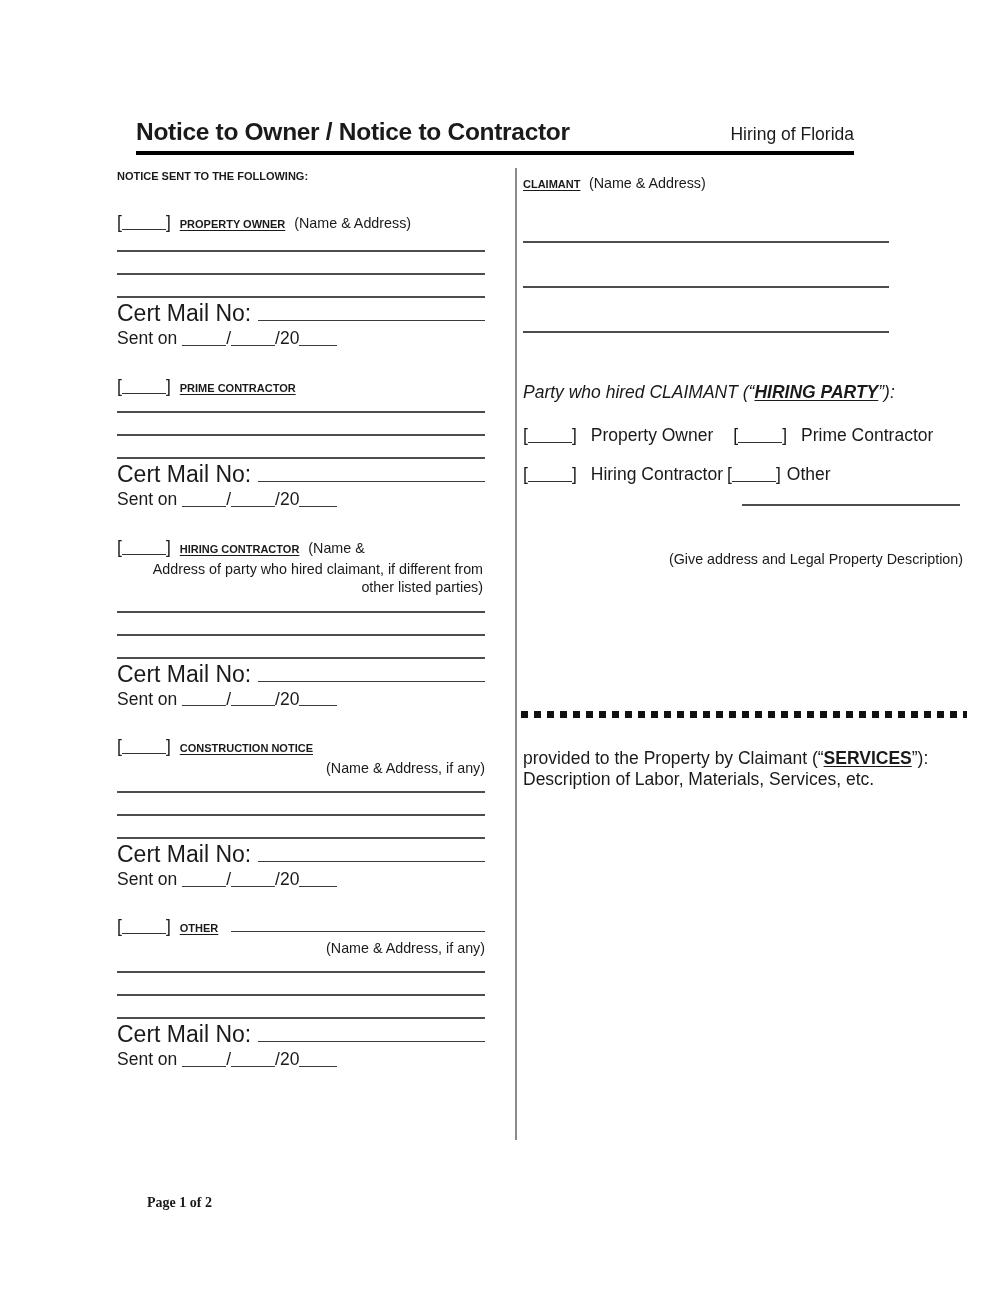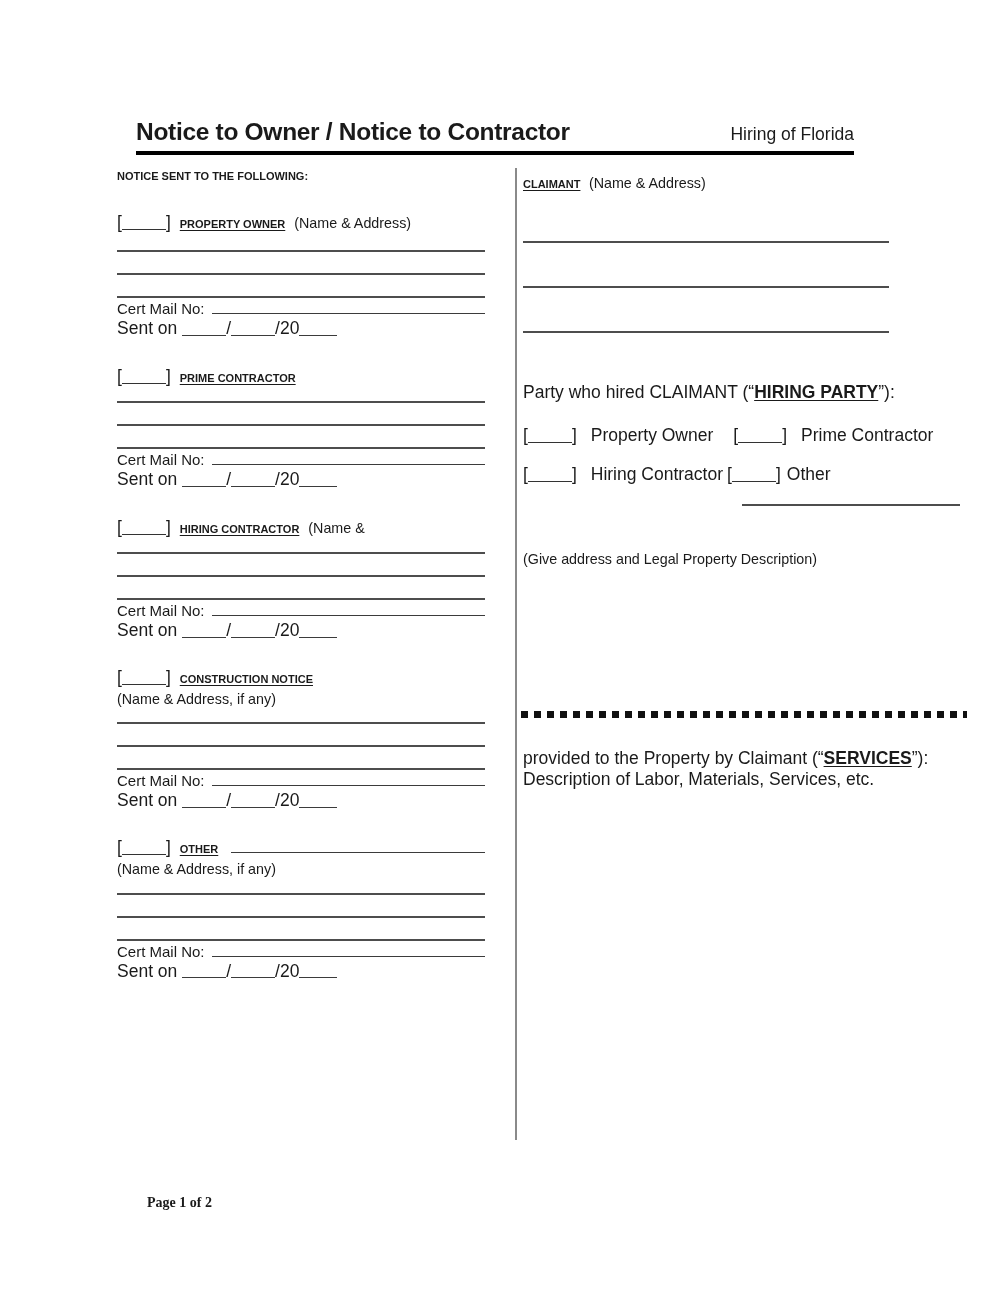--- a/index.html
+++ b/index.html
@@ -71,20 +71,21 @@
     font-size: 11px;
     font-weight: bold;
     margin: 0;
     white-space: nowrap;
   }
   .small-note {
     font-size: 14.3px;
     font-weight: normal;
     line-height: 1.28;
     margin: 0;
+    text-align: right;
   }
   .normal-text {
     font-size: 17.5px;
     font-weight: normal;
     margin: 0;
   }
   .u {
     text-decoration: underline;
     text-underline-offset: 2px;
   }
@@ -110,21 +111,21 @@
   .rule {
     height: 2px;
     background: #4d4d4d;
     width: 100%;
   }
 
   
   .cert-row {
     display: flex;
     align-items: baseline;
-    font-size: 15px;
+    font-size: 23px;
     white-space: nowrap;
   }
   .cert-fill {
     flex: 1 1 auto;
     border-bottom: 1.7px solid #3b3b3b;
     height: 0.86em;
     margin-left: 7px;
   }
   .sent-row {
     font-size: 17.5px;
@@ -242,20 +243,21 @@
         <span class="blank-s"></span><span>/</span><span class="blank-s"></span><span>/20</span><span class="blank-xs"></span>
       </div>
     </div>
 
     <div style="margin-top:27px;">
       <div style="display:flex;align-items:baseline;gap:9px;white-space:nowrap;">
         <span class="brk"><span>[</span><span class="inner"></span><span>]</span></span>
         <span class="sec-head u">HIRING CONTRACTOR</span>
         <span class="small-note">(Name &amp;</span>
       </div>
+      <div class="small-note" style="margin-top:2px;max-width:366px;">Address of party who hired claimant, if different from other listed parties)</div>
       <div class="rule" style="margin-top:14px;"></div>
       <div class="rule" style="margin-top:21px;"></div>
       <div class="rule" style="margin-top:21px;"></div>
       <div class="cert-row" style="margin-top:2px;">
         <span>Cert Mail No:</span>
         <span class="cert-fill"></span>
       </div>
       <div class="sent-row">
         <span>Sent on</span>
         <span class="blank-s"></span><span>/</span><span class="blank-s"></span><span>/20</span><span class="blank-xs"></span>
@@ -309,21 +311,21 @@
       <div style="white-space:nowrap;">
         <span class="sec-head u" style="display:inline;text-decoration:underline;">CLAIMANT</span>
         <span class="small-note" style="display:inline;margin-left:4px;">(Name &amp; Address)</span>
       </div>
       <div class="claimant-rule" style="margin-top:49px;"></div>
       <div class="claimant-rule" style="margin-top:43px;"></div>
       <div class="claimant-rule" style="margin-top:43px;"></div>
     </div>
 
     <div style="margin-top:49px;">
-      <div class="normal-text" style="white-space:nowrap;">
+      <div class="normal-text" style="white-space:nowrap;font-style:italic;">
         <span>Party who hired CLAIMANT (“</span><span class="bold u">HIRING PARTY</span><span>”):</span>
       </div>
 
       <div class="hp-row" style="margin-top:22px;">
         <span class="brk"><span>[</span><span class="inner"></span><span>]</span></span>
         <span style="margin-left:14px;">Property Owner</span>
         <span class="brk" style="margin-left:20px;"><span>[</span><span class="inner"></span><span>]</span></span>
         <span style="margin-left:14px;">Prime Contractor</span>
       </div>
 

